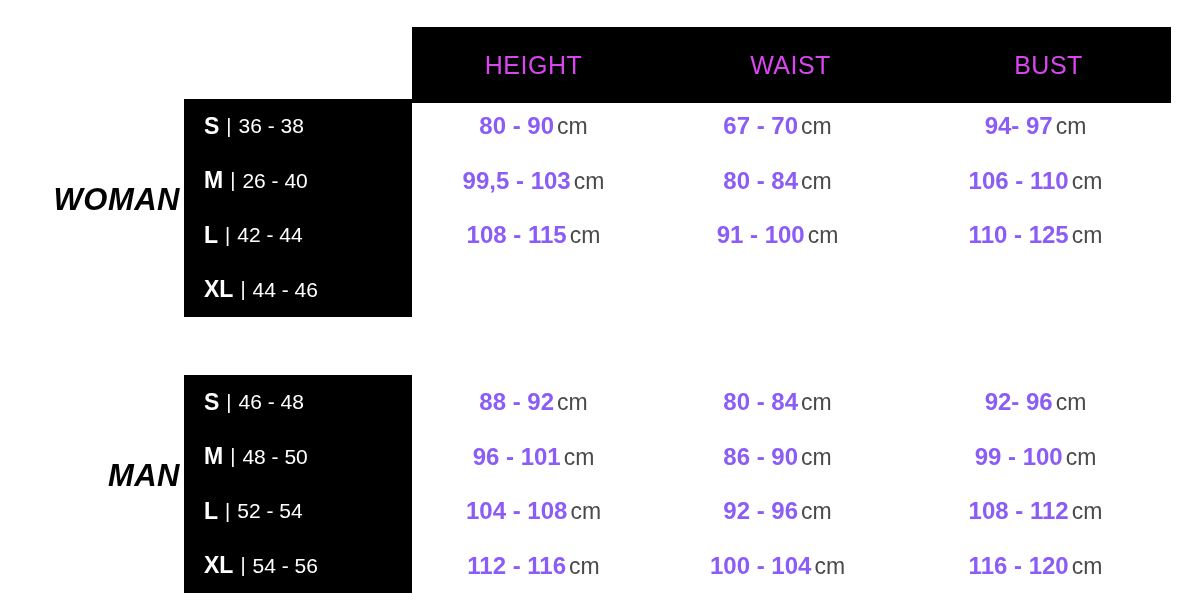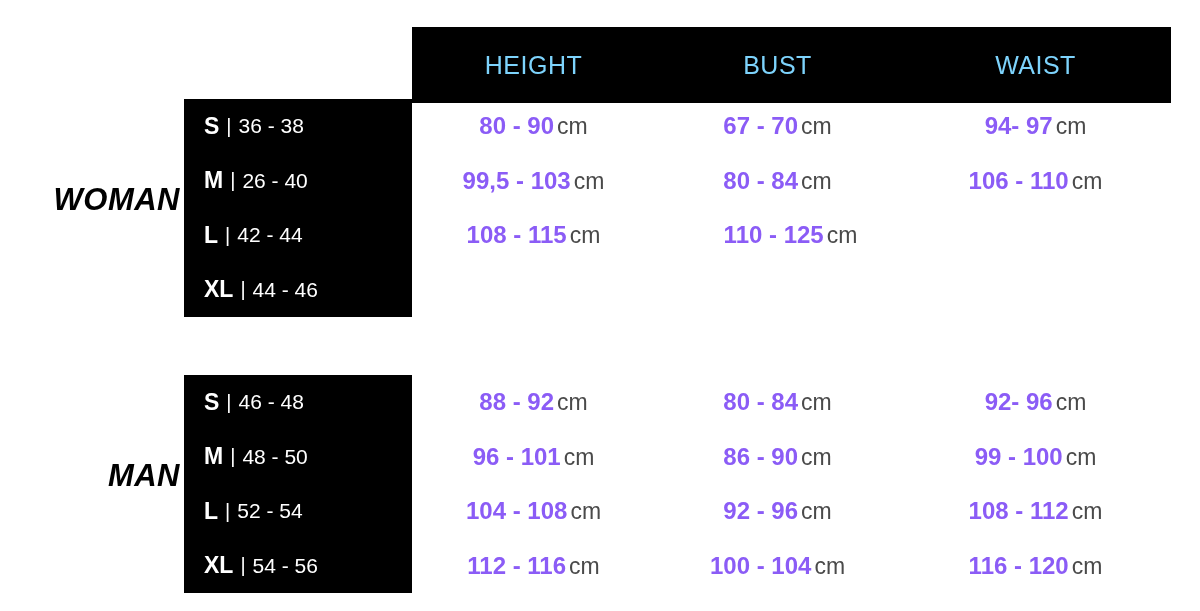--- a/index.html
+++ b/index.html
@@ -25,21 +25,21 @@
     position: absolute;
     left: 412px;
     top: 27px;
     width: 759px;
     height: 76px;
     background: #000000;
     display: flex;
     align-items: center;
   }
   .header-cell {
-    color: #7dd3fc;
+    color: #d946ef;
     font-size: 25px;
     letter-spacing: 0.5px;
     text-align: center;
     font-weight: 400;
   }
   .col-h { width: 243px; }
   .col-b { width: 245px; }
   .col-w { width: 271px; }
 
   
@@ -123,22 +123,22 @@
     margin-left: 3px;
   }
 </style>
 </head>
 <body>
 
 <div class="sheet">
 
   <div class="header-bar">
     <div class="header-cell col-h">HEIGHT</div>
+    <div class="header-cell col-w">WAIST</div>
     <div class="header-cell col-b">BUST</div>
-    <div class="header-cell col-w">WAIST</div>
   </div>
 
   <div class="group-label" id="woman-label">WOMAN</div>
 
   <div class="size-block" id="woman-size-block">
     <div class="size-row">
       <span class="size-letter">S</span>
       <span class="size-sep">|</span>
       <span class="size-num">36 - 38</span>
     </div>
@@ -165,20 +165,21 @@
       <div class="meas-cell col-b"><span class="val">67 - 70</span><span class="unit">cm</span></div>
       <div class="meas-cell col-w"><span class="val">94- 97</span><span class="unit">cm</span></div>
     </div>
     <div class="meas-row">
       <div class="meas-cell col-h"><span class="val">99,5 - 103</span><span class="unit">cm</span></div>
       <div class="meas-cell col-b"><span class="val">80 - 84</span><span class="unit">cm</span></div>
       <div class="meas-cell col-w"><span class="val">106 - 110</span><span class="unit">cm</span></div>
     </div>
     <div class="meas-row">
       <div class="meas-cell col-h"><span class="val">108 - 115</span><span class="unit">cm</span></div>
+      <div class="meas-cell col-b"><span class="val">91 - 100</span><span class="unit">cm</span></div>
       <div class="meas-cell col-w"><span class="val">110 - 125</span><span class="unit">cm</span></div>
     </div>
   </div>
 
   <div class="group-label" id="man-label">MAN</div>
 
   <div class="size-block" id="man-size-block">
     <div class="size-row">
       <span class="size-letter">S</span>
       <span class="size-sep">|</span>

